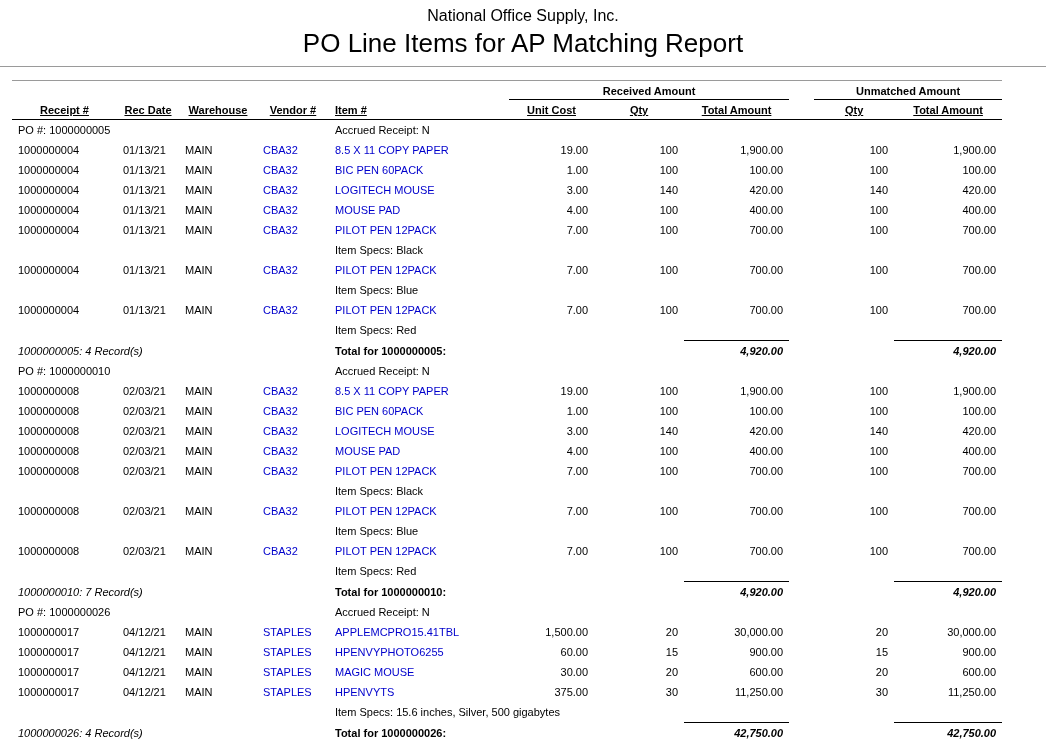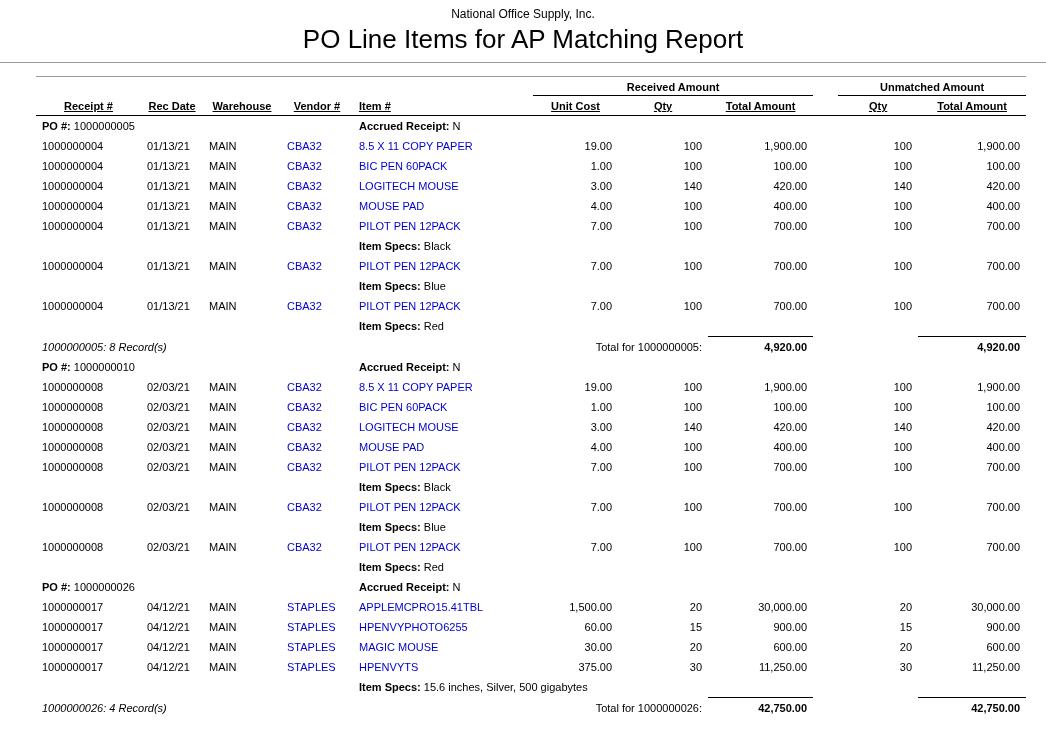--- a/index.html
+++ b/index.html
@@ -3,42 +3,42 @@
 <meta charset="utf-8">
 <style>
   html, body { margin: 0; padding: 0; }
   body {
     width: 1046px; height: 744px;
     background: #ffffff;
     color: #000000;
     font-family: "Liberation Sans", "DejaVu Sans", sans-serif;
   }
   .page { width: 1046px; height: 744px; overflow: hidden; }
-  .company { text-align: center; font-size: 12px; padding-top: 7px; }
+  .company { text-align: center; font-size: 16px; padding-top: 7px; }
   .title { text-align: center; font-size: 26px; font-weight: 400; padding: 3px 0 7px; }
   .rule { height: 1px; background: #9a9a9a; }
-  .content { padding: 13px 36px 0; }
+  .content { padding: 13px 12px 0; }
 
   table { width: 990px; border-collapse: collapse; table-layout: fixed; font-size: 11px; }
   th, td { padding: 0 6px; white-space: nowrap; overflow: hidden; }
 
   thead tr.grp-row th { border-top: 1px solid #9a9a9a; padding-top: 4px; }
   th.grp { font-weight: 700; text-align: center; border-bottom: 1px solid #000; padding-bottom: 2px; }
   tr.col-row th { font-weight: 700; padding: 4px 6px 3px; border-bottom: 1px solid #000; vertical-align: bottom; }
   tr.col-row th span { text-decoration: underline; }
   .hc { text-align: center; } .hl { text-align: left; } .hr { }
 
   tbody td { height: 20px; vertical-align: middle; }
   .num { text-align: right; }
   .link { color: #0000cc; }
   b { font-weight: 700; }
-  .po-cell b, .accrued-cell b, .specs-cell b { font-weight: 700; text-align: center; }
+  .po-cell b, .accrued-cell b, .specs-cell b { font-weight: 400; text-align: center; }
   .records { font-style: italic; }
-  .total-label { font-weight: 400; text-align: right; }
-  .total-amt { font-weight: 700; border-top: 1px solid #000; }
+  .total-label { font-weight: 700; }
+  .total-amt { font-weight: 700; border-top: 1px solid #000; font-style: italic; }
 </style>
 </head>
 <body>
 
 <div class="page">
   <div class="company">National Office Supply, Inc.</div>
   <div class="title">PO Line Items for AP Matching Report</div>
   <div class="rule"></div>
   <div class="content">
     <table>
@@ -178,21 +178,21 @@
             <td class="num">700.00</td>
             <td></td>
             <td class="num">100</td>
             <td class="num">700.00</td>
           </tr>
           <tr class="specs-row">
             <td colspan="4"></td>
             <td colspan="7" class="specs-cell"><b>Item Specs:</b> Red</td>
           </tr>
           <tr class="total-row">
-            <td colspan="4" class="records">1000000005: 8 Record(s)</td>
+            <td colspan="4" class="records">1000000005: 4 Record(s)</td>
             <td colspan="3" class="total-label">Total for 1000000005:</td>
             <td class="num total-amt">4,920.00</td>
             <td></td>
             <td></td>
             <td class="num total-amt">4,920.00</td>
           </tr>
           <tr class="po-row">
             <td colspan="4" class="po-cell"><b>PO #:</b> 1000000010</td>
             <td colspan="7" class="accrued-cell"><b>Accrued Receipt:</b> N</td>
           </tr>
@@ -291,20 +291,28 @@
             <td class="num">7.00</td>
             <td class="num">100</td>
             <td class="num">700.00</td>
             <td></td>
             <td class="num">100</td>
             <td class="num">700.00</td>
           </tr>
           <tr class="specs-row">
             <td colspan="4"></td>
             <td colspan="7" class="specs-cell"><b>Item Specs:</b> Red</td>
+          </tr>
+          <tr class="total-row">
+            <td colspan="4" class="records">1000000010: 7 Record(s)</td>
+            <td colspan="3" class="total-label">Total for 1000000010:</td>
+            <td class="num total-amt">4,920.00</td>
+            <td></td>
+            <td></td>
+            <td class="num total-amt">4,920.00</td>
           </tr>
           <tr class="po-row">
             <td colspan="4" class="po-cell"><b>PO #:</b> 1000000026</td>
             <td colspan="7" class="accrued-cell"><b>Accrued Receipt:</b> N</td>
           </tr>
           <tr class="data-row">
             <td>1000000017</td>
             <td>04/12/21</td>
             <td>MAIN</td>
             <td class="link">STAPLES</td>

